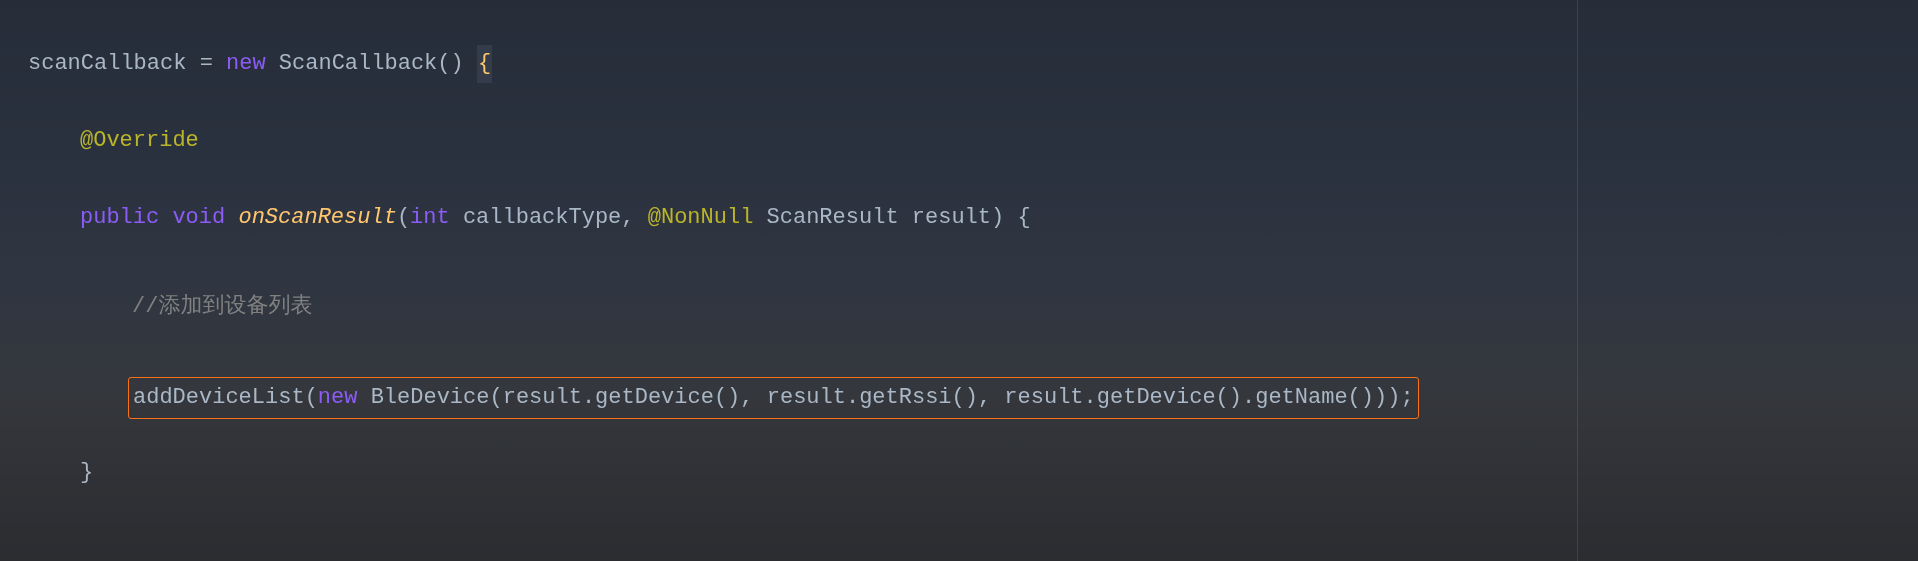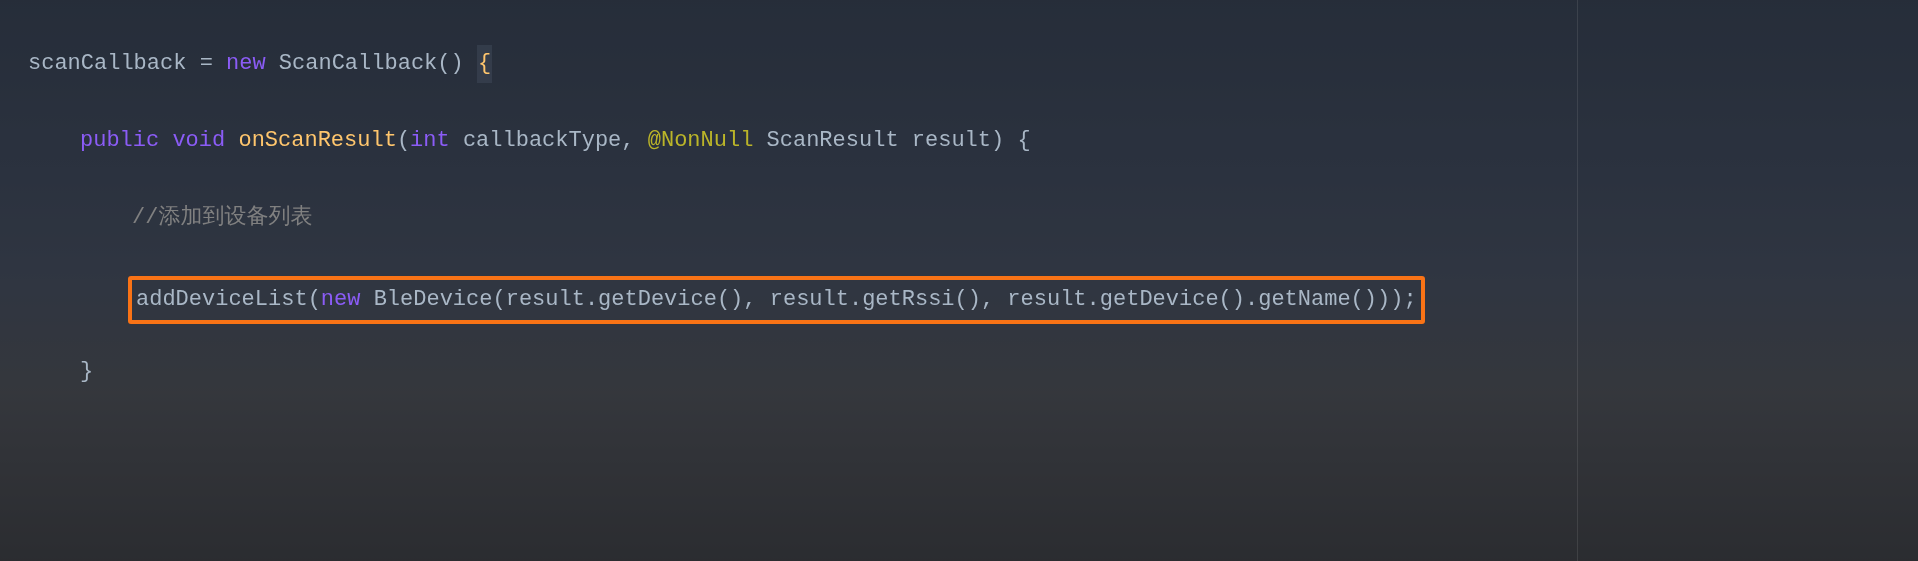--- a/index.html
+++ b/index.html
@@ -29,33 +29,33 @@
     z-index: 1;
     padding-top: 6px;
     padding-left: 28px;
     white-space: pre;
   }
   .line {
     display: block;
     height: 38.5px;
   }
   .indent1 { padding-left: 52px; }
-  .indent2 { padding-left: 104px; }
+  .indent2 { padding-left: 104px; margin-top: 12px; }
   .highlight-box {
-    border: 4px solid #f97316;
+    border: 1px solid #f97316;
     border-radius: 3px;
     padding: 1px 4px;
     margin-left: -4px;
     display: inline-block;
   }
   
   .kw { color: #8b5cf6; }
   .ident { color: #a9b7c6; }
   .plain { color: #a9b7c6; }
-  .fn { color: #ffc66d; }
+  .fn { color: #ffc66d; font-style: italic; }
   .annot { color: #bbb529; }
   .comment { color: #808080; }
   .paren { color: #a9b7c6; }
   .brace-y { color: #ffc66d; }
   .hl-bg { background: rgba(60,70,85,0.6); display:inline-block; padding:0 1px; }
   .right-margin {
     position: absolute;
     right: 340px;
     top: 0;
     bottom: 0;
@@ -65,20 +65,21 @@
   }
 </style>
 </head>
 <body>
 
 <div class="bg-overlay"></div>
 <div class="right-margin"></div>
 
 <div class="code-area">
 <span class="line"><span class="ident">scanCallback</span><span class="plain"> = </span><span class="kw">new</span><span class="plain"> </span><span class="plain">ScanCallback</span><span class="paren">()</span><span class="plain"> </span><span class="brace-y hl-bg">{</span></span>
+<span class="line indent1"><span class="annot">@Override</span></span>
 <span class="line indent1"><span class="kw">public</span><span> </span><span class="kw">void</span><span> </span><span class="fn">onScanResult</span><span class="paren">(</span><span class="kw">int</span><span> </span><span class="plain">callbackType</span><span class="plain">, </span><span class="annot">@NonNull</span><span> </span><span class="plain">ScanResult</span><span> </span><span class="plain">result</span><span class="paren">)</span><span> </span><span class="plain">{</span></span>
 <span class="line indent2"><span class="comment">//添加到设备列表</span></span>
 <span class="line indent2"><span class="highlight-box"><span class="plain">addDeviceList(</span><span class="kw">new</span><span> </span><span class="plain">BleDevice(result.getDevice(), result.getRssi(), result.getDevice().getName()))</span><span class="plain">;</span></span></span>
 <span class="line indent1"><span class="plain">}</span></span>
 <span class="line"></span>
 
 
 
 
 

